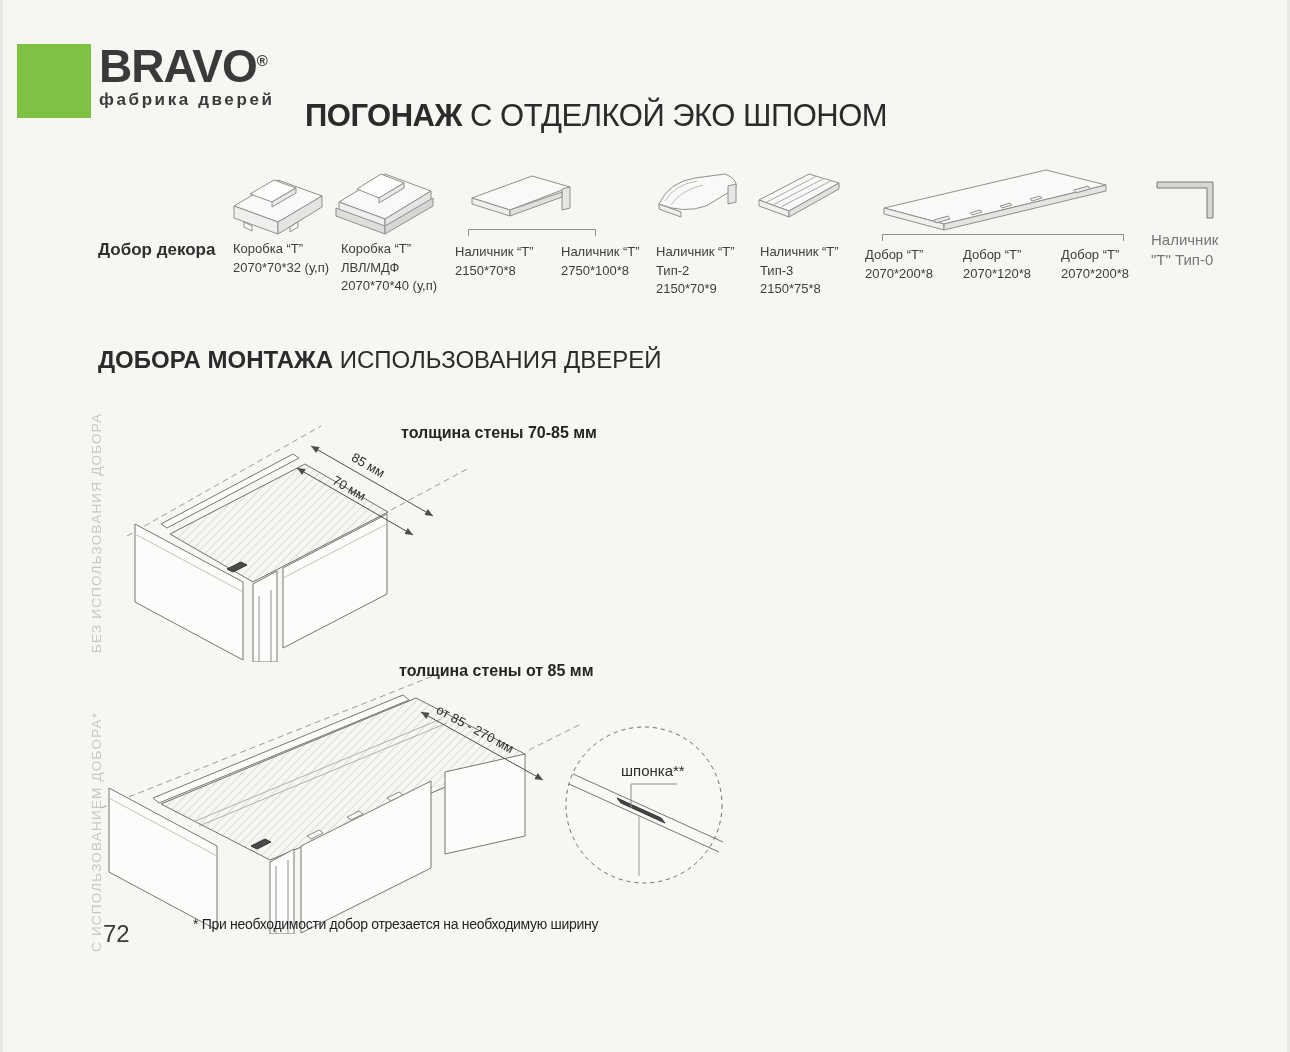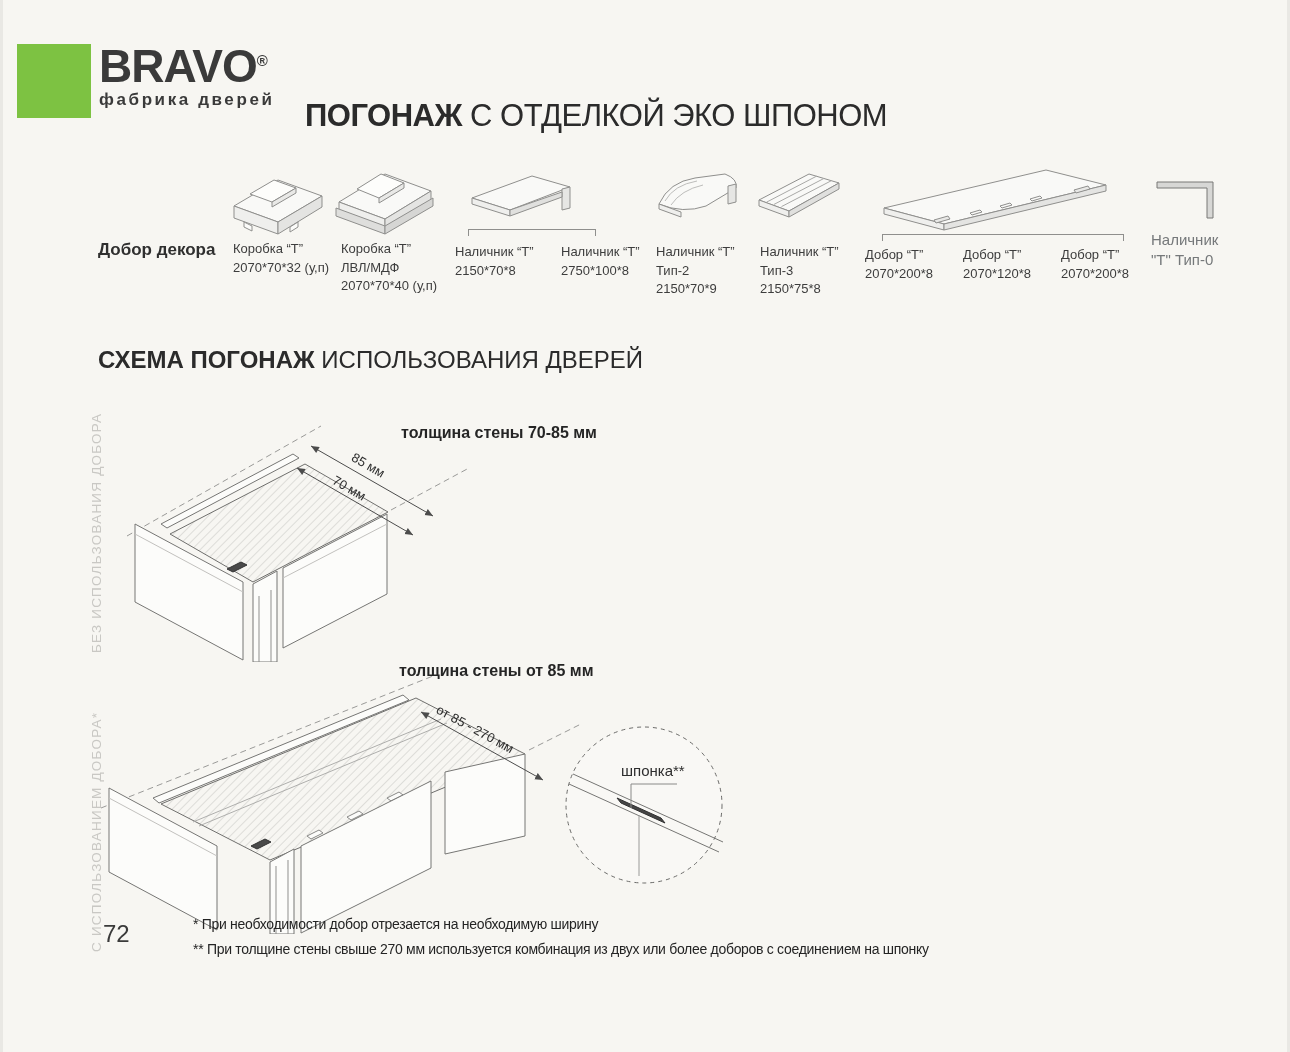--- a/index.html
+++ b/index.html
@@ -160,21 +160,21 @@
   <div class="abs plabel" style="left:1058px;top:246px;">
     <div>Добор “Т”</div>
     <div>2070*200*8</div>
   </div>
   <div class="abs plabel plabel-gray" style="left:1148px;top:230px;">
     <div>Наличник</div>
     <div>"Т" Тип-0</div>
   </div>
 
   <div class="abs schema-title">
-    <span class="tb">СХЕМА ПОГОНАЖ</span><span> ИСПОЛЬЗОВАНИЯ ДВЕРЕЙ</span>
+    <span class="tb">ДОБОРА МОНТАЖА</span><span> ИСПОЛЬЗОВАНИЯ ДВЕРЕЙ</span>
   </div>
 
   <div class="abs vlabel" style="left:86px;top:405px;height:248px;">БЕЗ ИСПОЛЬЗОВАНИЯ ДОБОРА</div>
   <div class="abs diagram-caption" style="left:398px;top:424px;">толщина стены 70-85 мм</div>
 
   <svg class="abs" style="left:122px;top:412px;" width="345" height="250" viewBox="0 0 345 250">
     <defs>
       <pattern id="h1" width="6" height="6" patternUnits="userSpaceOnUse" patternTransform="rotate(45)">
         <line x1="0" y1="0" x2="0" y2="6" stroke="#c4c3c0" stroke-width="1"></line>
       </pattern>
@@ -251,15 +251,14 @@
     <line x1="10" y1="64" x2="160" y2="132" stroke="#767674"></line>
     <line x1="14" y1="54" x2="164" y2="122" stroke="#767674"></line>
     <polygon points="58,78 102,98 106,103 62,83" fill="#454545" stroke="#2f2f2f"></polygon>
     <line x1="80" y1="95" x2="80" y2="156" stroke="#9a9a98"></line>
     <polyline points="118,64 72,64 72,88" fill="none" stroke="#8a8a88"></polyline>
     <text x="62" y="56" font-size="15" fill="#2d2d2d">шпонка**</text>
   </svg>
 
   <div class="abs page-number">72</div>
   <div class="abs note" style="top:916px;">* При необходимости добор отрезается на необходимую ширину</div>
-  <div class="abs note" style="top:941px;">** При толщине стены свыше 270 мм используется комбинация из двух или более доборов с соединением на шпонку</div>
 
 </div>
 
 </body></html>

